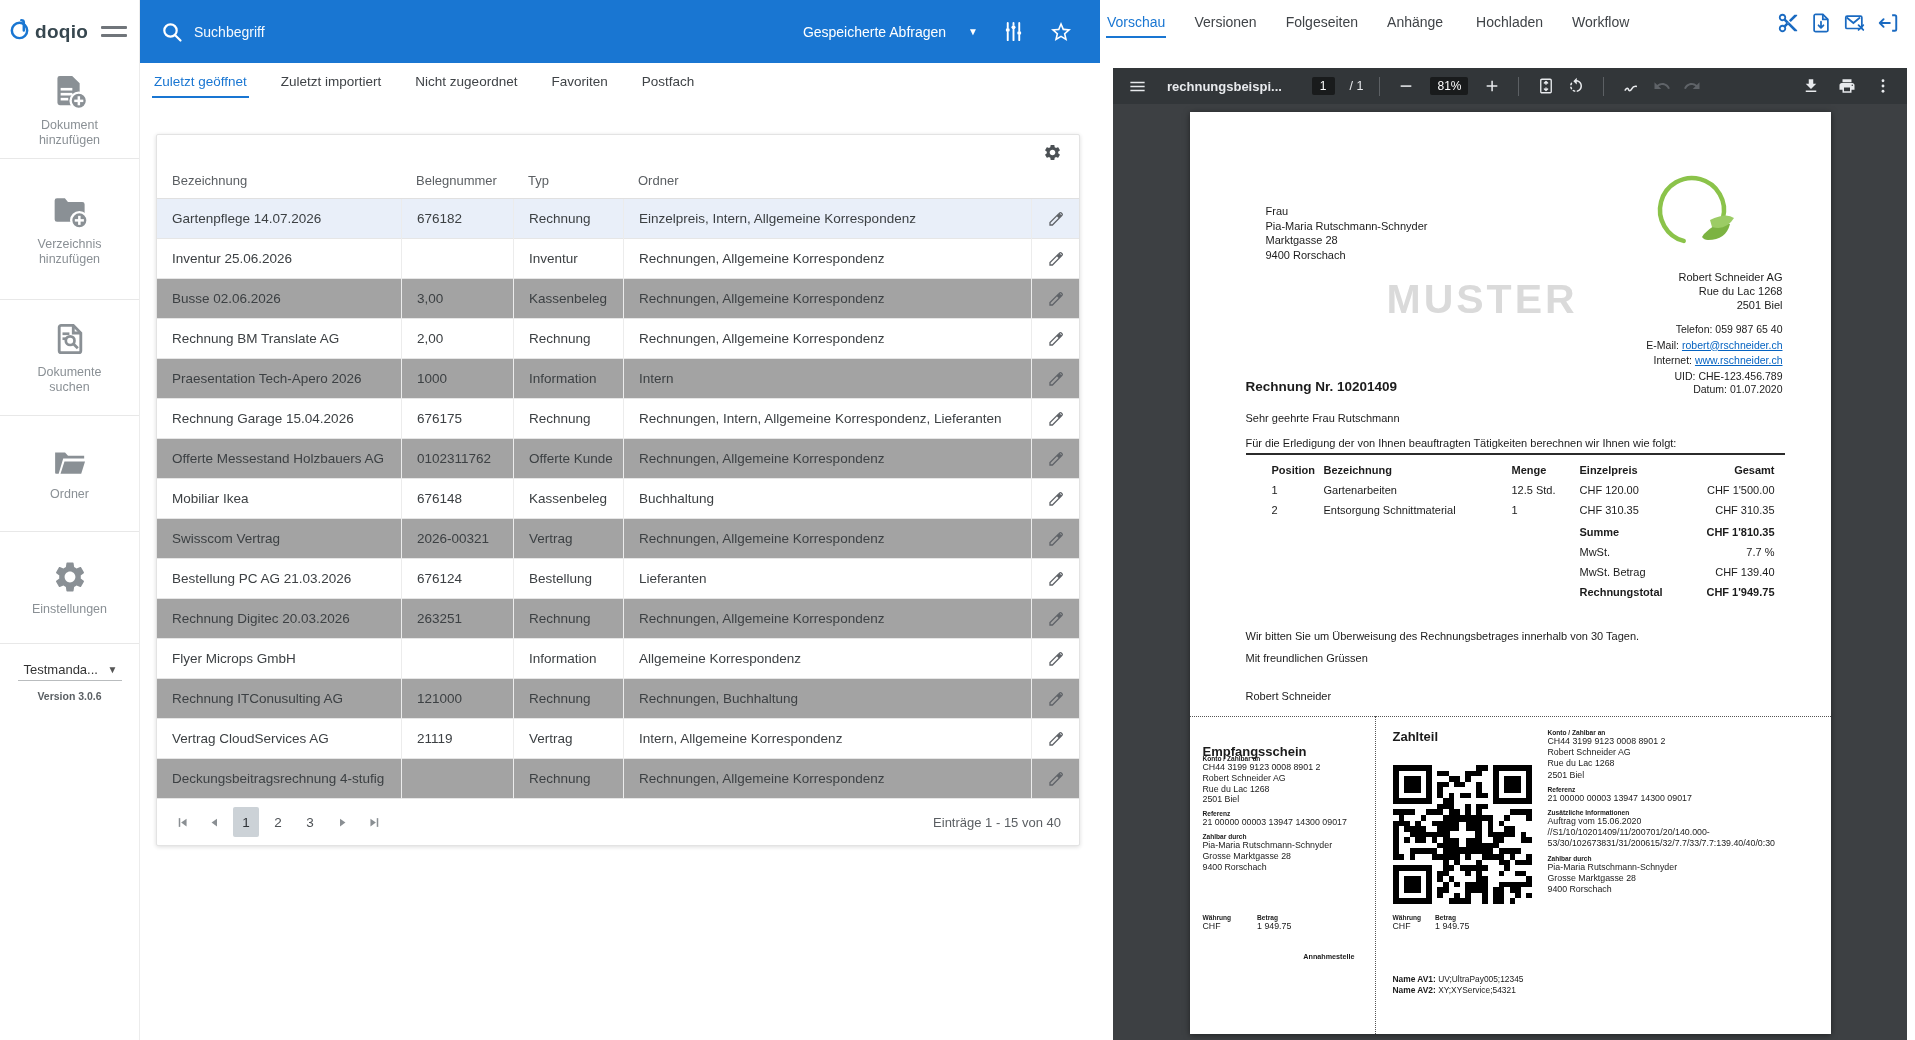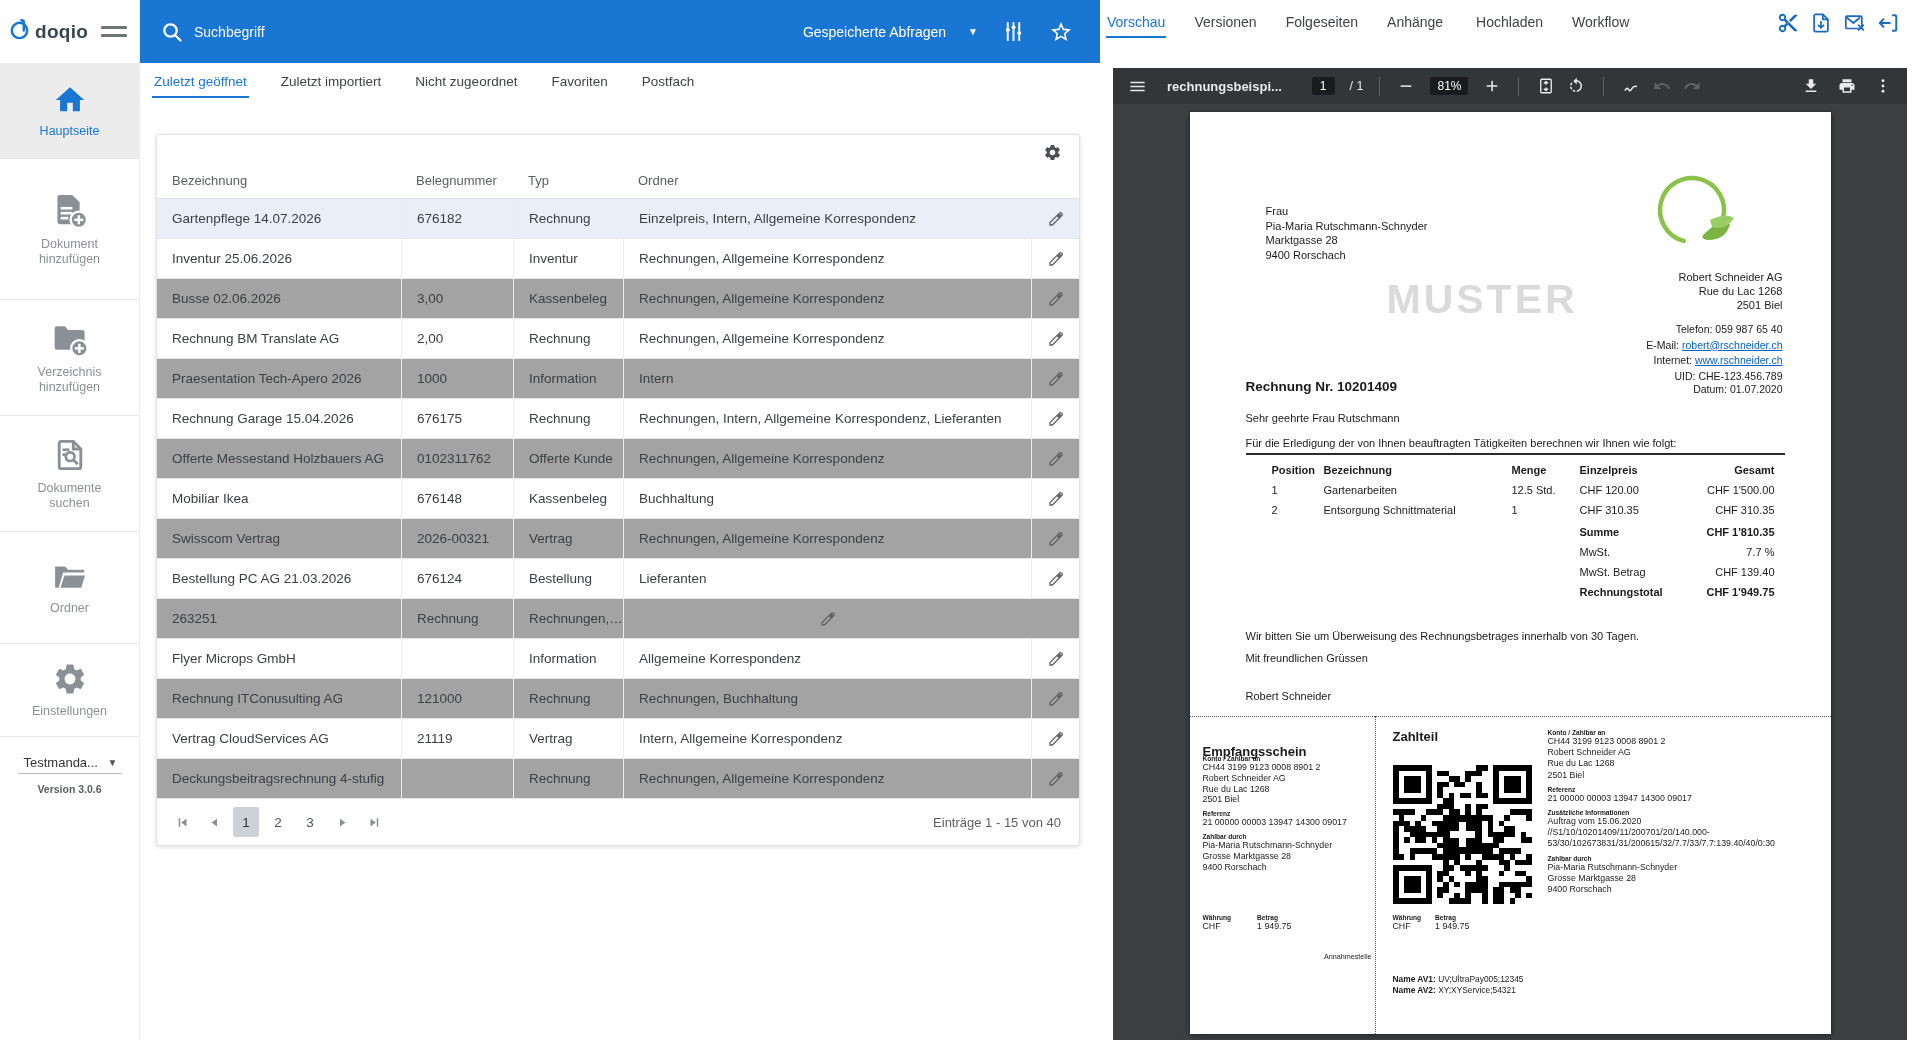--- a/index.html
+++ b/index.html
@@ -129,21 +129,21 @@
   .payment{position:absolute;left:186px;top:604px;bottom:0;right:0}
   .qr-title{position:absolute;font-size:13px;font-weight:700}
   .qlbl{font-size:6.6px;font-weight:700;margin-top:5px}
   .qval{font-size:8.8px;line-height:10.8px}
   .r-stack{position:absolute;left:13px;top:34px;width:165px}
   .r-title{left:13px;top:28px}
   .z-title{left:17px;top:13px}
   .r-cur{position:absolute;left:13px;top:198px;display:flex;gap:26px}
   .z-cur{position:absolute;left:17px;top:198px;display:flex;gap:14px}
   .cur-col .qlbl{margin-top:0}
-  .r-accept{position:absolute;right:3px;top:236px;font-size:7.2px;font-weight:400}
+  .r-accept{position:absolute;right:20px;top:236px;font-size:7.2px;font-weight:700}
   .qr{position:absolute;left:17px;top:49px}
   .z-av{position:absolute;left:17px;top:258px;font-size:8.4px;line-height:11px}
   .z-av b{font-weight:700}
   .z-info{position:absolute;left:172px;top:13px;width:240px}
   .z-info .qval{line-height:11.2px}
 </style>
 </head>
 <body>
 
 <div class="app">
@@ -158,28 +158,20 @@
             </svg>
         </span>
         <span class="logo-text">doqio</span>
       </div>
       <div class="burger">
           <span></span>
           <span></span>
         </div>
     </div>
     <nav id="sidebar-nav">
-        <div class="nav-item active">
-          <span class="nav-icon">
-            <svg width="36" height="34" viewBox="0 0 24 24" fill="currentColor">
-              <path d="M10 20v-6h4v6h5v-8h3L12 3 2 12h3v8z"></path>
-            </svg>
-          </span>
-          <span class="nav-label">Hauptseite</span>
-        </div>
         <div class="nav-item">
           <span class="nav-icon">
             <svg width="38" height="38" viewBox="0 0 26 26" fill="currentColor">
               <path d="M14.5 2H6a1.6 1.6 0 0 0-1.6 1.6v16.8A1.6 1.6 0 0 0 6 22h12a1.6 1.6 0 0 0 1.6-1.6V7z"></path>
               <rect x="6.6" y="10.2" width="8" height="1.8" fill="#fff"></rect>
               <rect x="6.6" y="13.6" width="8" height="1.8" fill="#fff"></rect>
               <rect x="6.6" y="17" width="5.2" height="1.8" fill="#fff"></rect>
               <circle cx="19" cy="19" r="5.6" fill="currentColor" stroke="#fff" stroke-width="1.6"></circle>
               <rect x="18.2" y="15.9" width="1.7" height="6.2" fill="#fff"></rect>
               <rect x="15.9" y="18.2" width="6.2" height="1.7" fill="#fff"></rect>
@@ -398,20 +390,21 @@
             <span class="cell">676124</span>
             <span class="cell">Bestellung</span>
             <span class="cell">Lieferanten</span>
             <button class="row-edit">
               <svg width="18" height="18" viewBox="0 0 24 24" fill="none" stroke="#5f6368" stroke-width="1.7">
                 <path d="M4 20h3.2L17.8 9.4l-3.2-3.2L4 16.8zM13.4 7.4l3.2 3.2M15.9 5l1-1a1.5 1.5 0 0 1 2.1 0l1 1a1.5 1.5 0 0 1 0 2.1l-1 1z"></path>
               </svg>
             </button>
           </div>
           <div class="grid-row trow alt">
+            <span class="cell">Rechnung Digitec 20.03.2026</span>
             <span class="cell">263251</span>
             <span class="cell">Rechnung</span>
             <span class="cell">Rechnungen, Allgemeine Korrespondenz</span>
             <button class="row-edit">
               <svg width="18" height="18" viewBox="0 0 24 24" fill="none" stroke="#5f6368" stroke-width="1.7">
                 <path d="M4 20h3.2L17.8 9.4l-3.2-3.2L4 16.8zM13.4 7.4l3.2 3.2M15.9 5l1-1a1.5 1.5 0 0 1 2.1 0l1 1a1.5 1.5 0 0 1 0 2.1l-1 1z"></path>
               </svg>
             </button>
           </div>
           <div class="grid-row trow">

